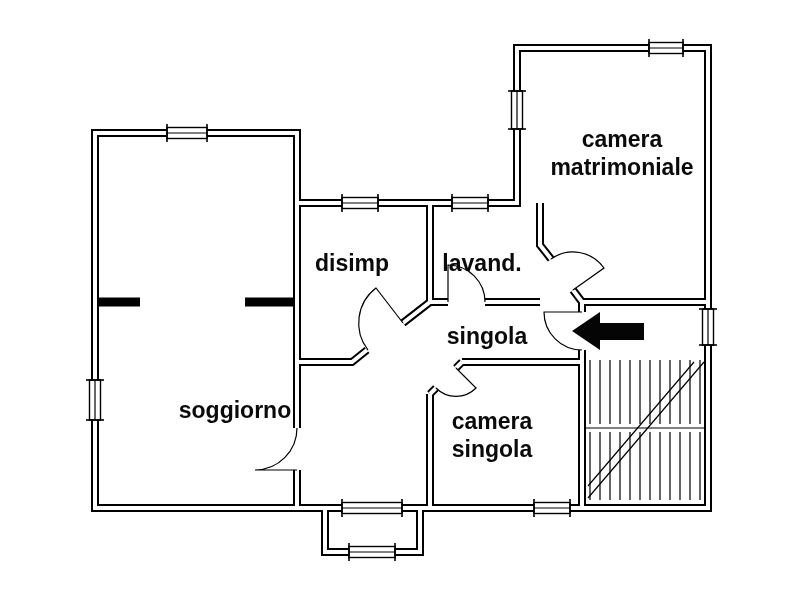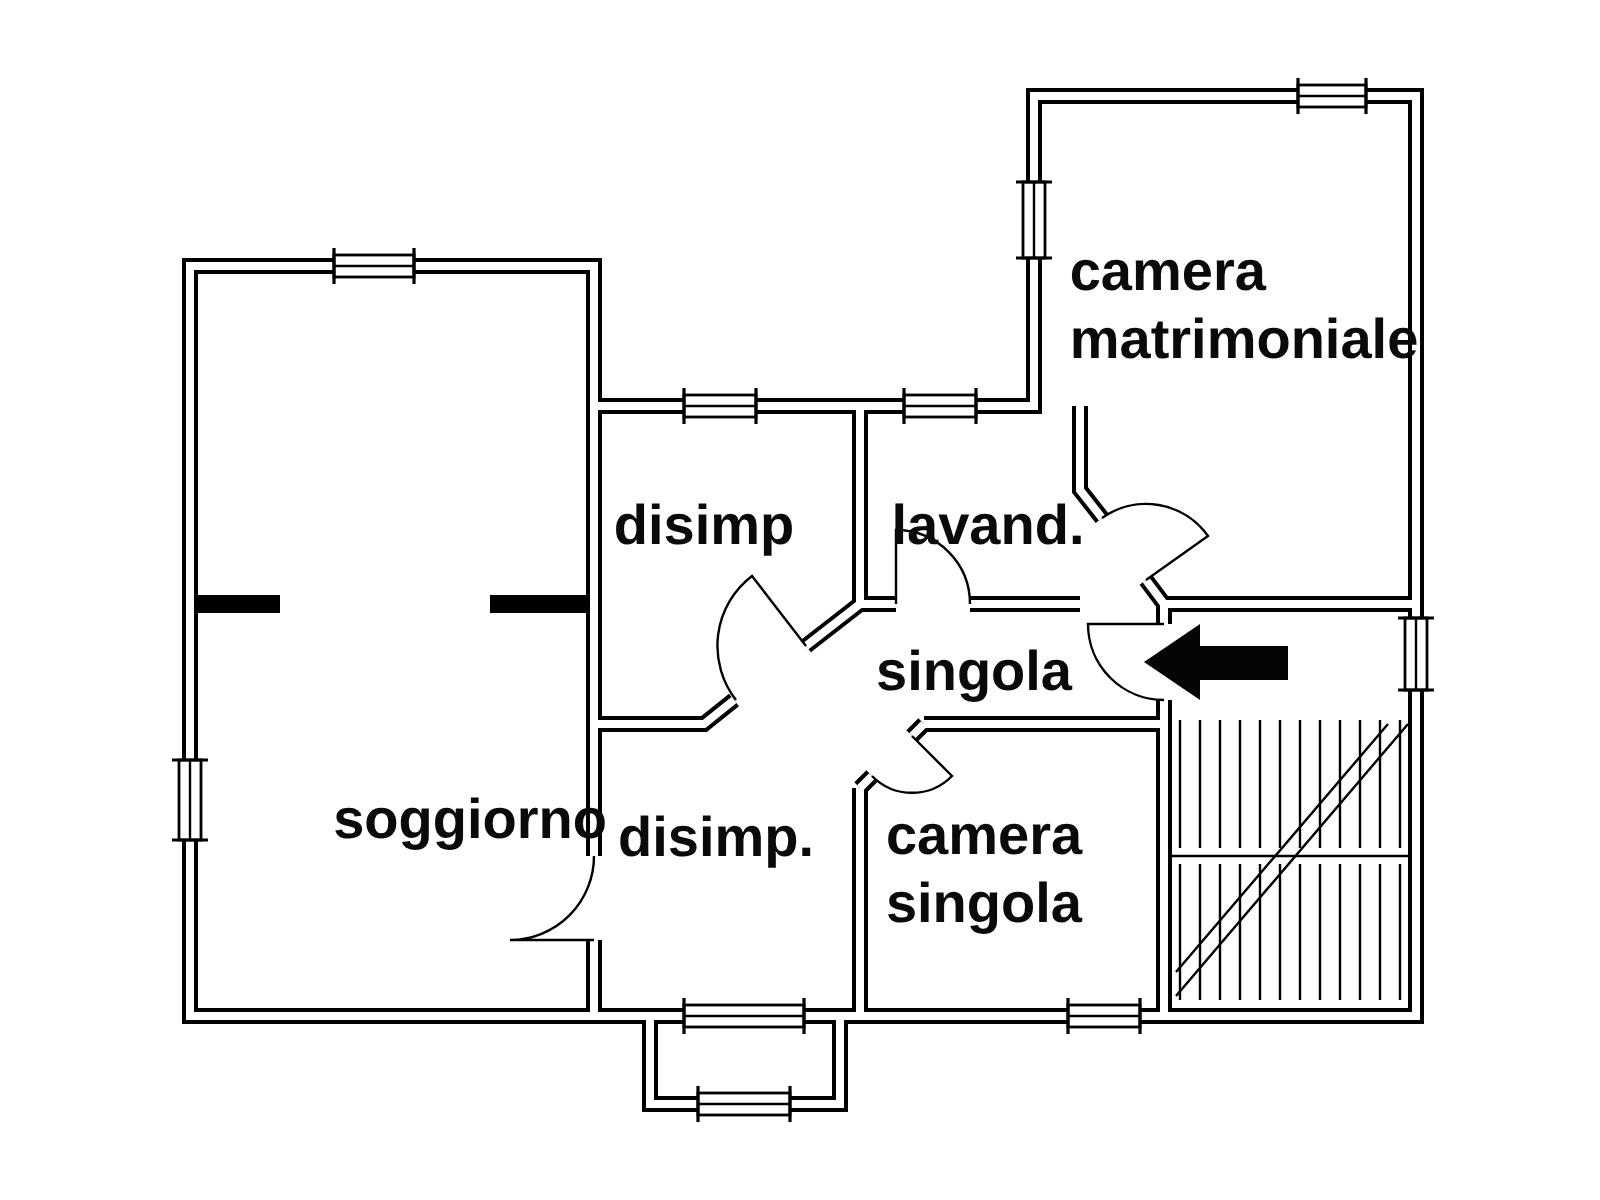--- a/index.html
+++ b/index.html
@@ -10,21 +10,21 @@
   .plan-svg{position:absolute;left:0;top:0;}
   
   .wb{fill:none;stroke:#000;stroke-width:8;stroke-linecap:butt;}
   .ww{fill:none;stroke:#fff;stroke-width:4;stroke-linecap:butt;}
   .solid{fill:none;stroke:#000;stroke-width:9;}
   .thin{fill:none;stroke:#000;stroke-width:1.2;}
   .win-rect{fill:#fff;stroke:#000;stroke-width:1.4;}
   .tick{stroke:#000;stroke-width:1.6;}
   .room-label{
     position:absolute;transform:translate(-50%,-50%);
-    font-weight:bold;font-size:28px;line-height:1.22;
+    text-align:center;font-weight:bold;font-size:23px;line-height:1.22;
     color:#0a0a0a;white-space:pre-line;
   }
 </style>
 </head>
 <body>
 
 <div class="stage">
 
   <svg class="plan-svg" width="800" height="600" viewBox="0 0 800 600">
 
@@ -134,20 +134,19 @@
       <line class="thin" x1="585" y1="428" x2="705" y2="428"></line>
       <path class="thin" d="M588,498 L704,362 M588,486 L694,362"></path>
     </g>
 
     <polygon points="572,331 600,312 600,323 644,323 644,340 600,340 600,350" fill="#050505"></polygon>
   </svg>
 
   <div class="room-label" style="left:622px;top:153px;">camera
 matrimoniale</div>
   <div class="room-label" style="left:352px;top:263px;">disimp</div>
-  <div class="room-label" style="left:482px;top:263px;margin-left:12px;">lavand.</div>
+  <div class="room-label" style="left:482px;top:263px;">lavand.</div>
   <div class="room-label" style="left:487px;top:336px;">singola</div>
   <div class="room-label" style="left:192px;top:410px;margin-left:43px;">soggiorno</div>
-  <div class="room-label" style="left:358px;top:419px;">disimp.</div>
   <div class="room-label" style="left:492px;top:435px;">camera
 singola</div>
 
 </div>
 
 </body></html>

